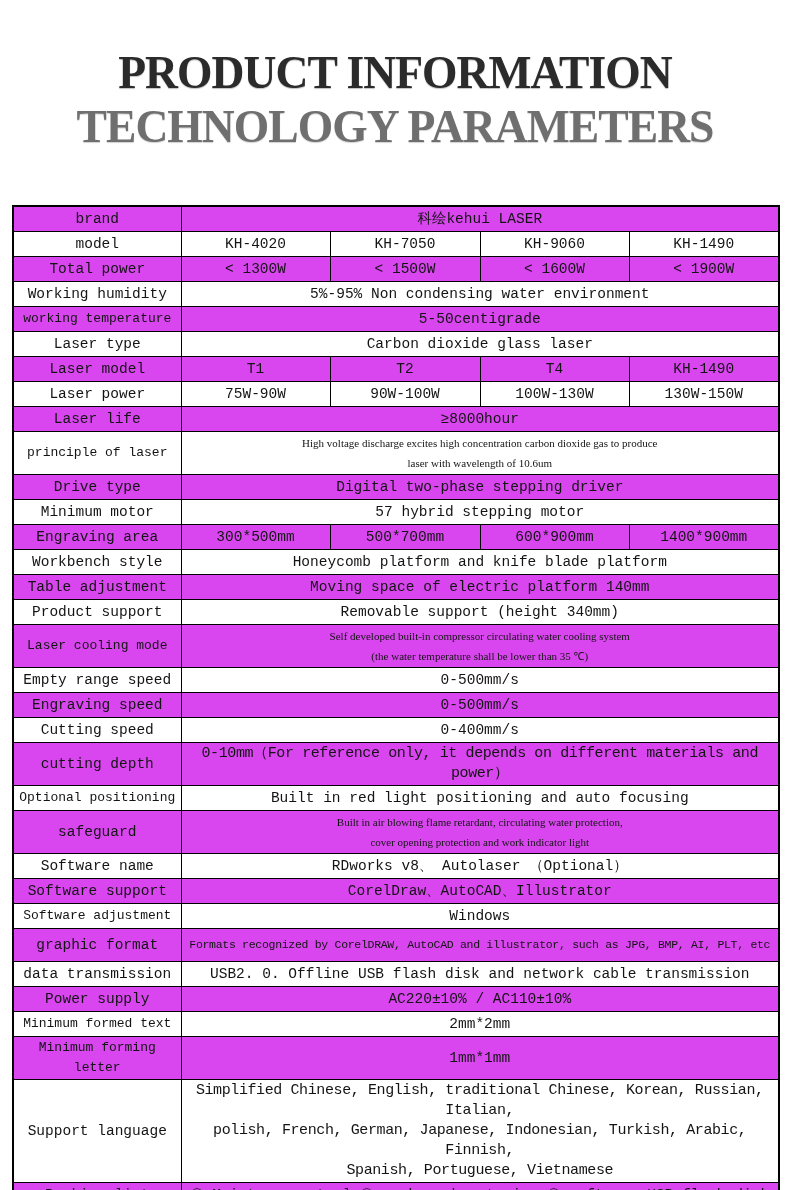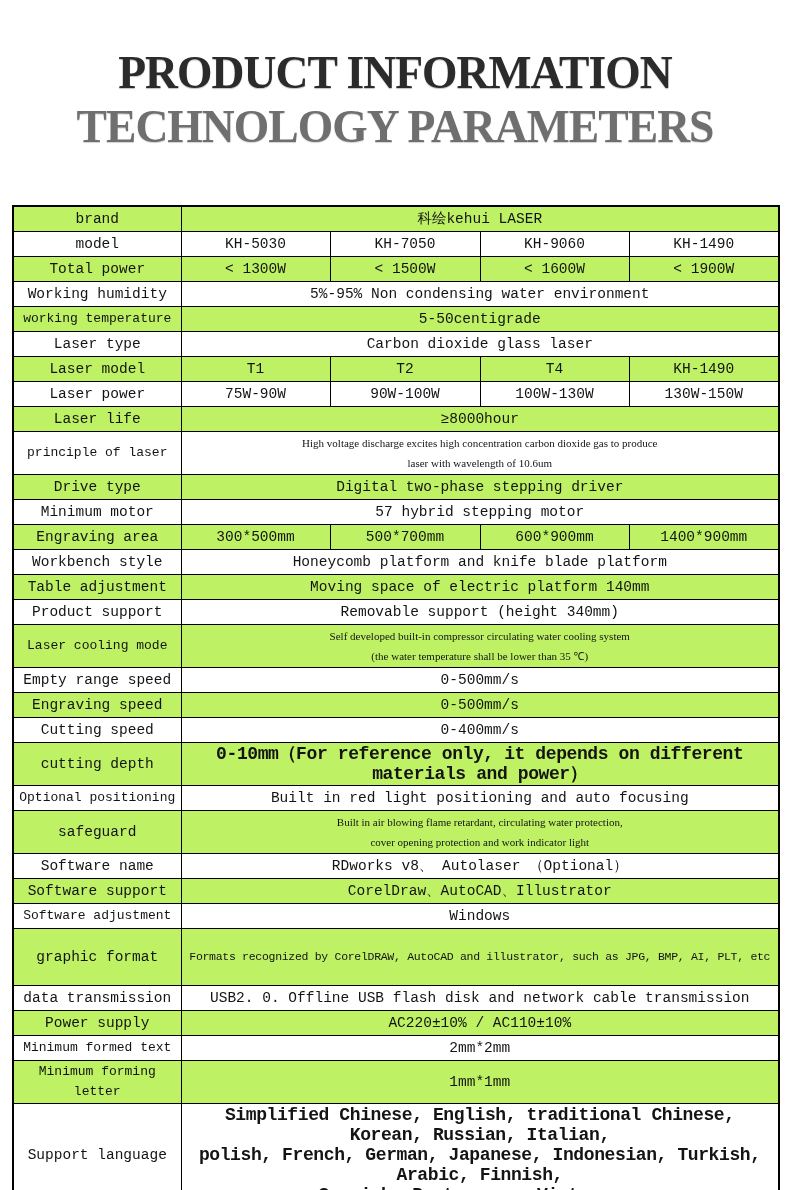--- a/index.html
+++ b/index.html
@@ -41,36 +41,35 @@
     border: 1px solid #000;
     text-align: center;
     vertical-align: middle;
     padding: 1px 3px;
     height: 22px;
     line-height: 20px;
     font-size: 14.5px;
     white-space: pre-line;
     overflow: hidden;
   }
-  tr.shade td { background: #bef264; }
+  tr.shade td { background: #d946ef; }
   td.lbl { }
   td.lbl.sm { font-size: 13px; }
   td.val.sans {
     font-family: Liberation Serif, serif;
     font-size: 11px;
   }
   td.val.xs {
     font-size: 11.5px;
     letter-spacing: -0.3px;
-    padding: 17px 1px;
+    padding: 5px 1px;
   }
   td.val.fit {
-    font-size: 18px;
+    font-size: 15px;
     letter-spacing: -0.4px;
-    font-weight: bold;
   }
 </style>
 </head>
 <body>
 
 <div class="titles">
   <div class="title-line t1">PRODUCT INFORMATION</div>
   <div class="title-line t2">TECHNOLOGY PARAMETERS</div>
 </div>
 
@@ -82,21 +81,21 @@
     <col style="width:149px">
     <col style="width:150px">
   </colgroup>
   <tbody>
       <tr class="shade">
         <td class="lbl">brand</td>
         <td class="val" colspan="4">科绘kehui LASER</td>
       </tr>
       <tr>
         <td class="lbl">model</td>
-        <td class="val" colspan="1">KH-5030</td>
+        <td class="val" colspan="1">KH-4020</td>
         <td class="val" colspan="1">KH-7050</td>
         <td class="val" colspan="1">KH-9060</td>
         <td class="val" colspan="1">KH-1490</td>
       </tr>
       <tr class="shade">
         <td class="lbl">Total power</td>
         <td class="val" colspan="1">&lt; 1300W</td>
         <td class="val" colspan="1">&lt; 1500W</td>
         <td class="val" colspan="1">&lt; 1600W</td>
         <td class="val" colspan="1">&lt; 1900W</td>

